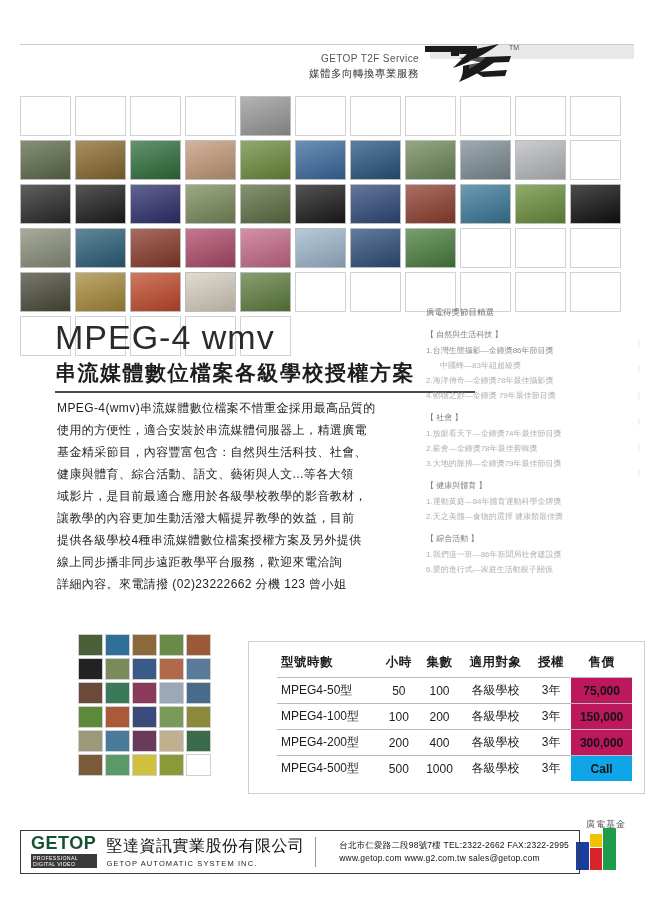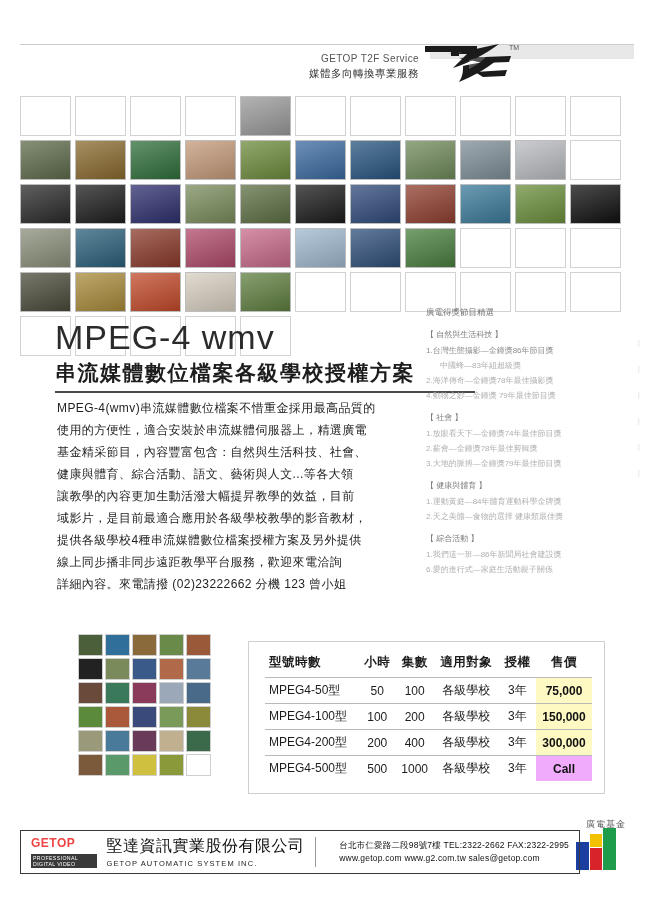--- a/index.html
+++ b/index.html
@@ -183,24 +183,24 @@
     box-sizing: border-box;
     position: relative;
     overflow: hidden;
   }
   .mini-cell .ph { position: absolute; inset: 0; }
 
   
   .price-panel {
     position: absolute;
     left: 248px; top: 641px;
-    width: 357px;
+    width: 397px;
     border: 1px solid #cfcfcf;
     background: #ffffff;
-    padding: 10px 12px 12px 16px;
+    padding: 10px 12px 12px 28px;
     box-sizing: border-box;
   }
   table.price {
     width: 100%;
     border-collapse: collapse;
     font-size: 12px;
     color: #1c1c1c;
   }
   table.price th {
     font-size: 12.5px;
@@ -212,26 +212,26 @@
   }
   table.price th.c0, table.price td.c0 { text-align: left; }
   table.price td {
     padding: 4px 4px;
     text-align: center;
     border-top: 1px solid #b9b9b9;
     white-space: nowrap;
   }
   table.price thead tr { border-bottom: 1px solid #8d8d8d; }
   table.price td.price-cell {
-    background: #fef9c3;
+    background: #be185d;
     font-weight: bold;
     color: #111;
   }
   table.price tr.last td.price-cell {
-    background: #f0abfc;
+    background: #0ea5e9;
   }
   .panel-shadow {
     position: absolute;
     left: 253px; top: 646px;
     width: 357px; height: 148px;
     background: #d9d9d9;
     z-index: -1;
   }
 
   
@@ -258,23 +258,23 @@
     box-sizing: border-box;
     display: flex;
     align-items: center;
     padding: 0 10px;
   }
   .footer-logo {
     width: 92px;
     margin-right: 10px;
   }
   .footer-logo .gt {
-    font-size: 12px;
+    font-size: 18px;
     font-weight: bold;
-    color: #ef4444;
+    color: #14532d;
     letter-spacing: .5px;
     line-height: 17px;
   }
   .footer-logo .gt-sub {
     margin-top: 2px;
     font-size: 5.2px;
     color: #ffffff;
     background: #3a3a3a;
     letter-spacing: .4px;
     padding: 1px 2px;
@@ -492,22 +492,22 @@
   <div class="title-main">MPEG-4  wmv</div>
   <div class="title-sub">串流媒體數位檔案各級學校授權方案</div>
   <div class="title-rule"></div>
 </div>
 
 <div class="body-copy">
   <p>MPEG-4(wmv)串流媒體數位檔案不惜重金採用最高品質的</p>
   <p>使用的方便性，適合安裝於串流媒體伺服器上，精選廣電</p>
   <p>基金精采節目，內容豐富包含：自然與生活科技、社會、</p>
   <p>健康與體育、綜合活動、語文、藝術與人文...等各大領</p>
+  <p>域影片，是目前最適合應用於各級學校教學的影音教材，</p>
   <p>讓教學的內容更加生動活潑大幅提昇教學的效益，目前</p>
-  <p>域影片，是目前最適合應用於各級學校教學的影音教材，</p>
   <p>提供各級學校4種串流媒體數位檔案授權方案及另外提供</p>
   <p>線上同步播非同步遠距教學平台服務，歡迎來電洽詢</p>
   <p>詳細內容。來電請撥  (02)23222662  分機  123  曾小姐</p>
 </div>
 
 <div class="awards">
   <div class="awards-title">廣電得獎節目精選</div>
 
   <div class="cat">【 自然與生活科技 】</div>
   <div class="itm dark">1.台灣生態攝影—金鐘獎86年節目獎</div>

